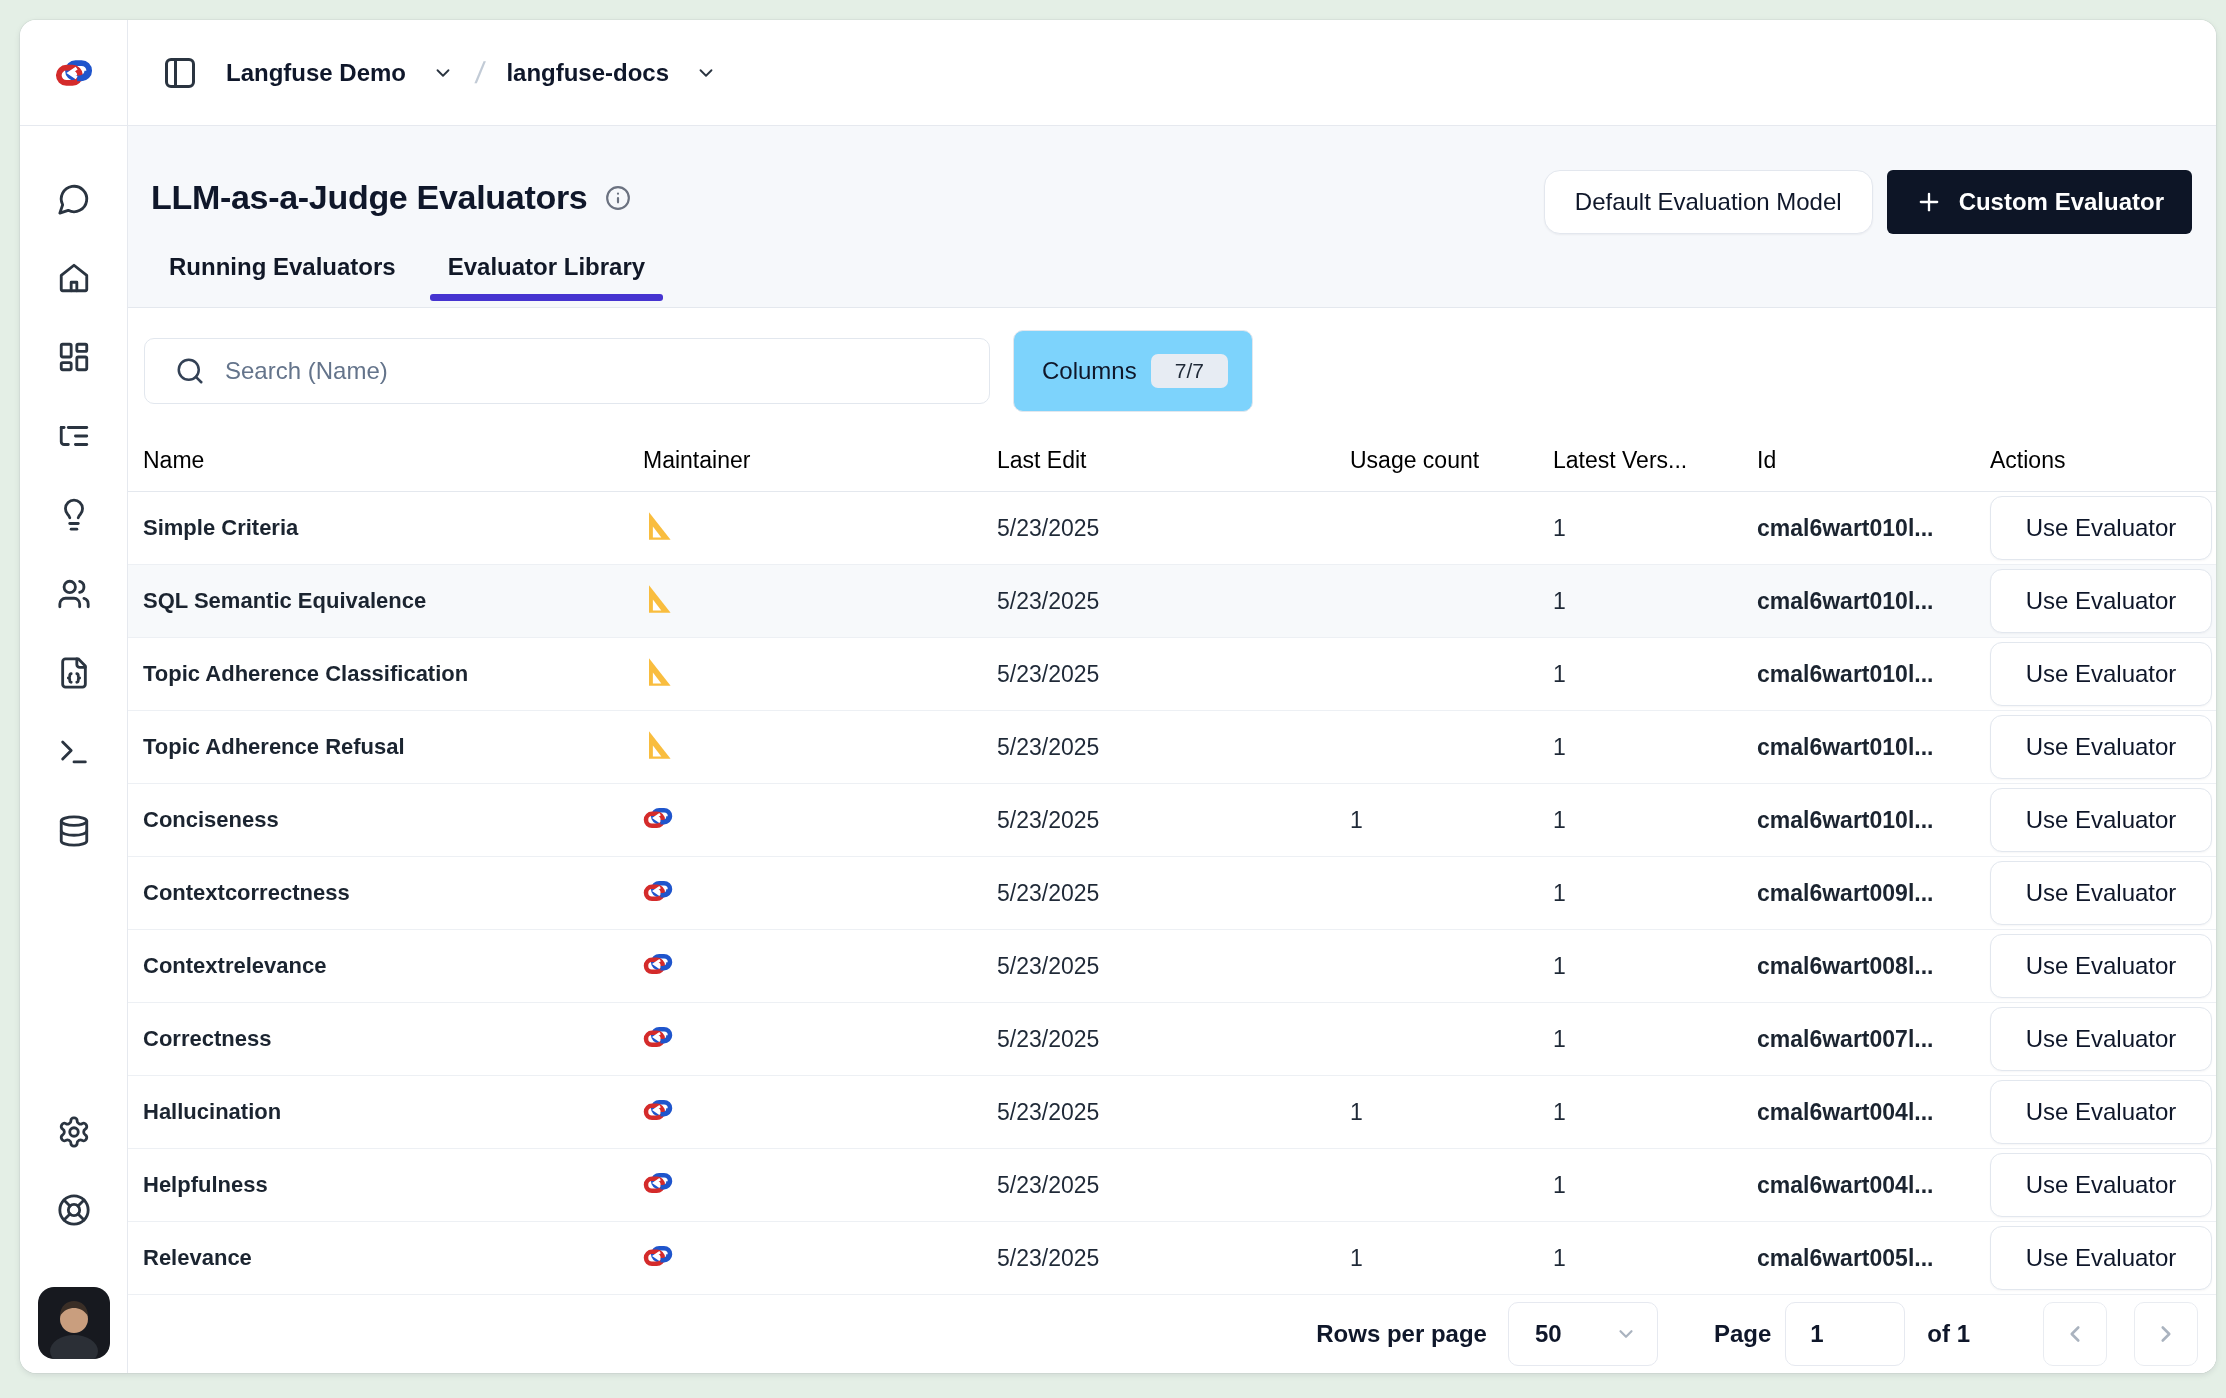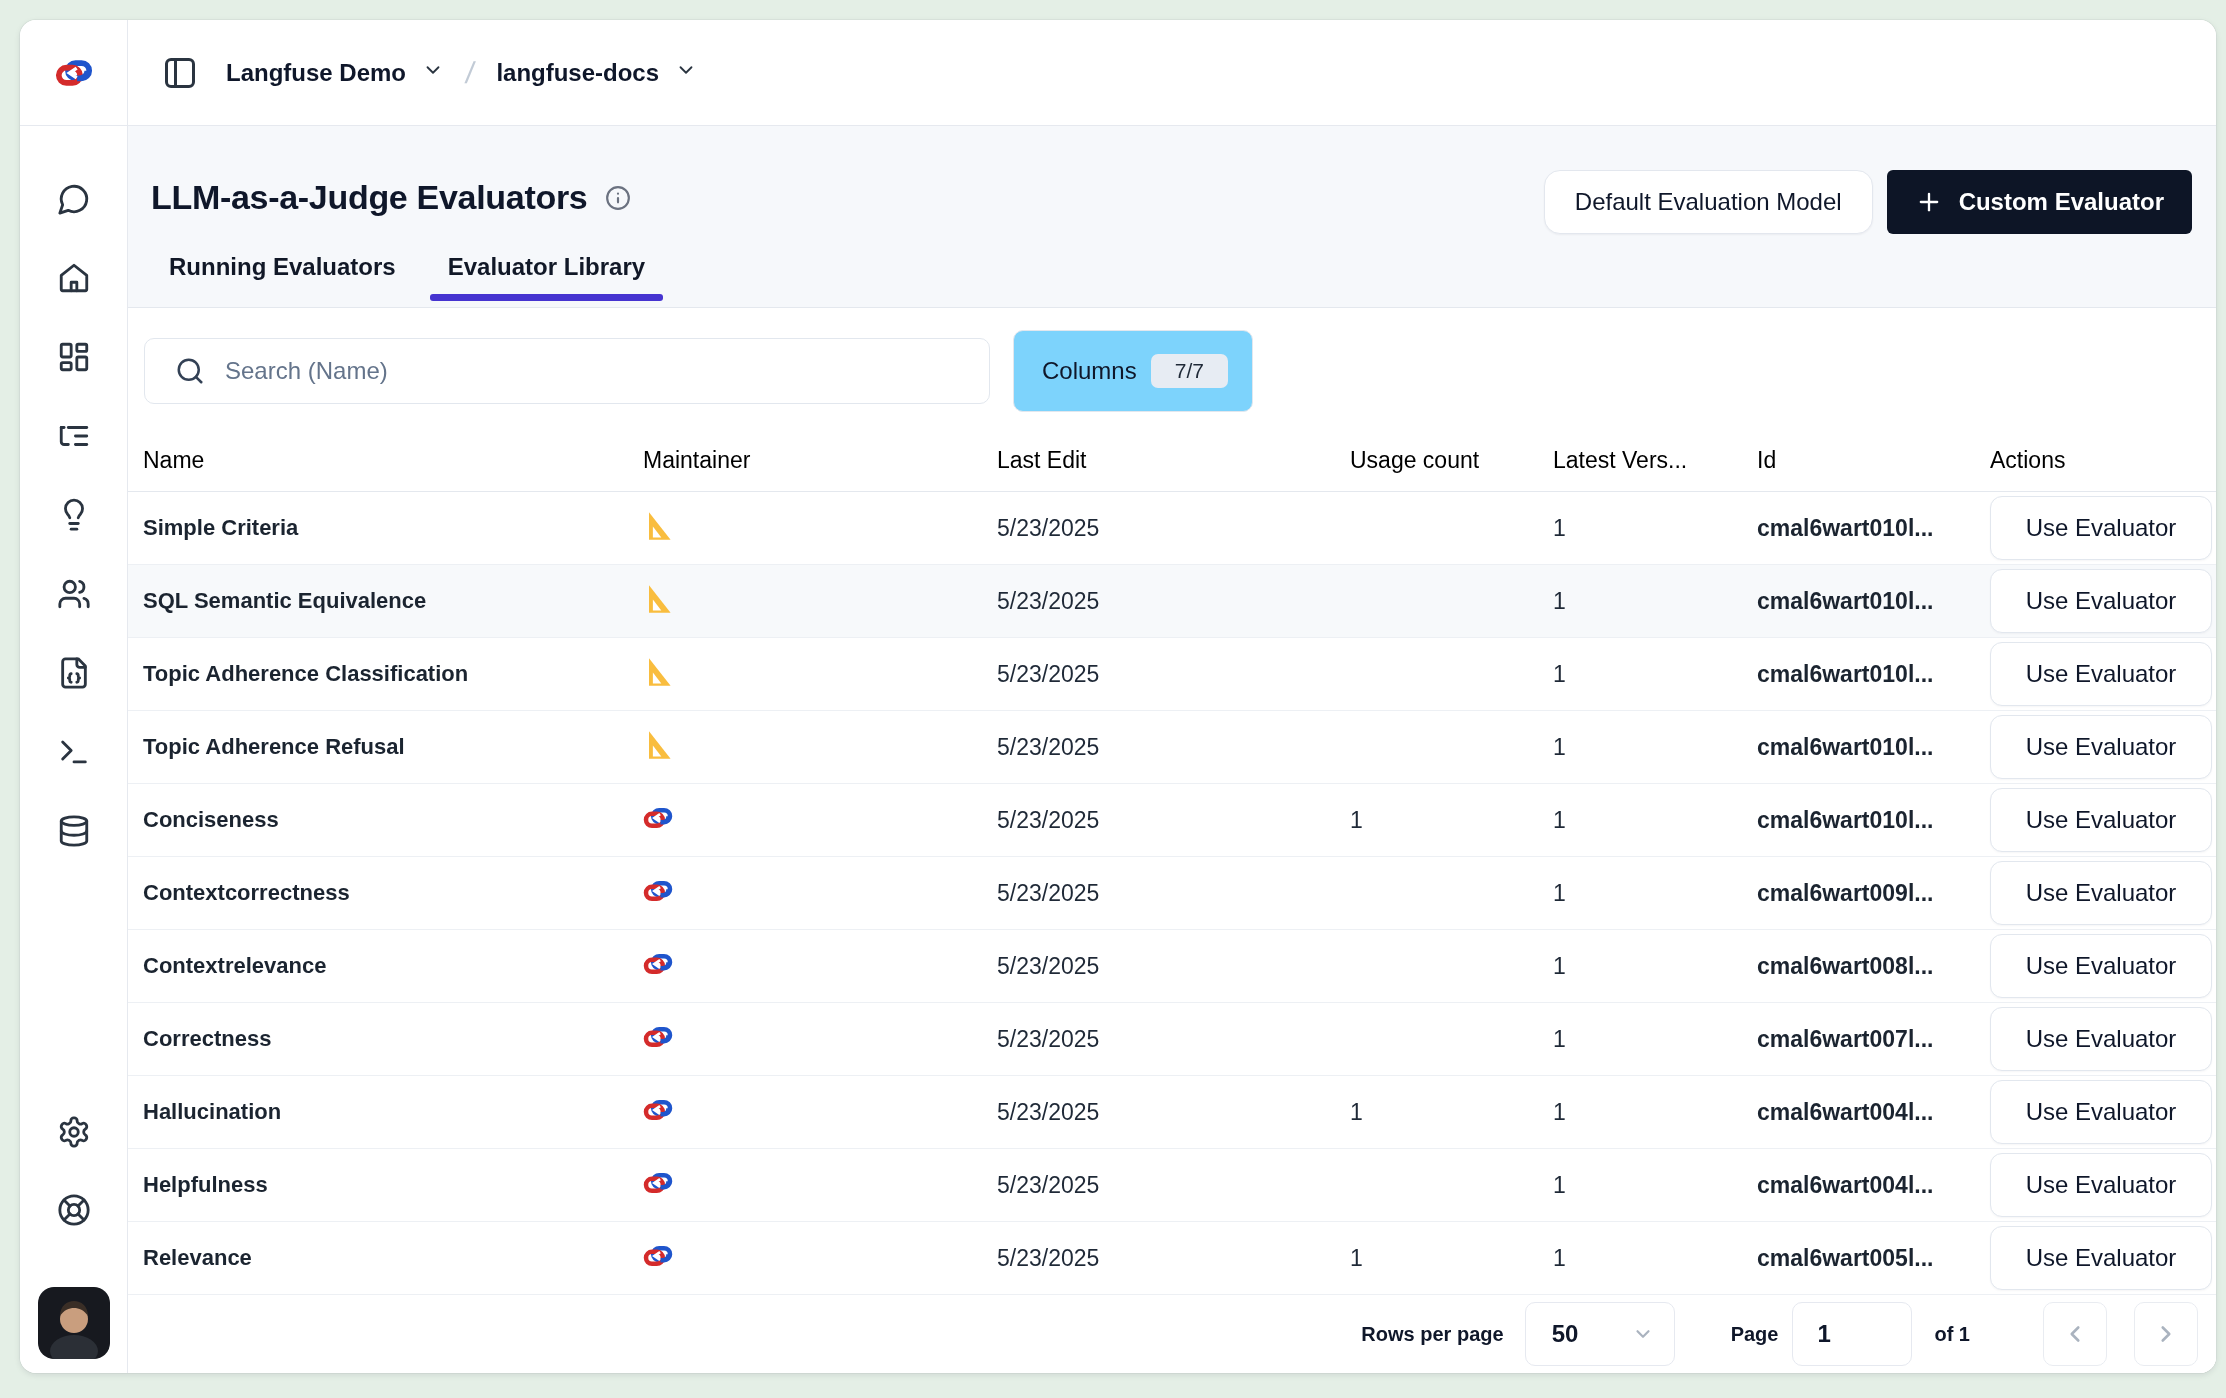--- a/index.html
+++ b/index.html
@@ -13,21 +13,21 @@
   }
   .card {
     position:absolute; left:20px; top:20px; width:2196px; height:1353px;
     background:#ffffff; border-radius:16px; overflow:hidden;
     box-shadow:0 2px 6px rgba(15,23,42,.10), 0 0 0 1px rgba(15,23,42,.04);
   }
   
   .topnav { position:absolute; left:0; top:0; width:100%; height:106px; background:#fff; border-bottom:1px solid #e6e9ef; }
   .logo-cell { position:absolute; left:0; top:0; width:108px; height:105px; border-right:1px solid #e6e9ef; display:flex; align-items:center; justify-content:center; }
   .breadcrumb { position:absolute; left:108px; top:0; right:0; height:105px; display:flex; align-items:center; padding-left:34px; }
-  .crumb { display:flex; align-items:flex-start; gap:16px; background:none; border:none; font-family:inherit; font-size:24px; font-weight:700; color:#0f172a; cursor:pointer; }
+  .crumb { display:flex; align-items:center; gap:26px; background:none; border:none; font-family:inherit; font-size:24px; font-weight:700; color:#0f172a; cursor:pointer; }
   .slash { color:#c2cbd6; font-size:30px; font-weight:400; margin:0 22px; transform:skewX(-8deg); }
   .panel-toggle { background:none; border:none; cursor:pointer; margin-right:28px; display:flex; }
   
   .sidebar { position:absolute; left:0; top:106px; bottom:0; width:108px; background:#fff; border-right:1px solid #e6e9ef; display:flex; flex-direction:column; align-items:center; padding-top:56px; }
   .side-group { display:flex; flex-direction:column; align-items:center; gap:45px; }
   .spacer { flex:1; }
   .side-bottom { display:flex; flex-direction:column; align-items:center; gap:44px; padding-bottom:14px; }
   .sicon { width:34px; height:34px; display:flex; cursor:pointer; }
   .sicon svg { width:34px; height:34px; }
   .avatar { width:72px; height:72px; border-radius:16px; overflow:hidden; cursor:pointer; margin-top:16px; }
@@ -65,21 +65,21 @@
   .trow { height:73px; border-bottom:1px solid #edf0f4; background:#fff; }
   .trow:nth-child(2) { background:#f7f9fb; }
   .cell-name { font-size:22px; font-weight:700; color:#1b2430; }
   .cell-date, .cell-num { font-size:23px; color:#1f2937; }
   .cell-id { font-size:23px; font-weight:600; color:#1b2430; white-space:nowrap; }
   .micon { width:30px; height:30px; display:inline-flex; }
   .micon svg { width:30px; height:30px; }
   .use-btn { width:222px; height:64px; border:1.5px solid #e2e7ee; border-radius:12px; background:#fff; font-family:inherit; font-size:24px; font-weight:500; color:#0f172a; cursor:pointer; box-shadow:0 1px 2px rgba(15,23,42,.04); }
   
   .pagefoot { position:absolute; left:0; right:0; bottom:0; height:78px; background:#fff; display:flex; align-items:center; justify-content:flex-end; padding-right:18px; }
-  .foot-label { font-size:20px; font-weight:600; color:#0f172a; }
+  .foot-label { font-size:24px; font-weight:600; color:#0f172a; }
   .rpp-select { margin-left:21px; width:150px; height:64px; border:1.5px solid #e6e9f0; border-radius:10px; background:#fff; display:flex; align-items:center; justify-content:space-between; padding:0 20px 0 26px; font-size:24px; font-weight:600; color:#0f172a; cursor:pointer; }
   .page-label { margin-left:56px; }
   .page-input { margin-left:14px; width:120px; height:64px; border:1.5px solid #e6e9f0; border-radius:10px; font-family:inherit; font-size:24px; font-weight:600; color:#0f172a; padding-left:24px; outline:none; }
   .of-label { margin-left:22px; }
   .pager-btn { width:64px; height:64px; border:1.5px solid #e9ecf1; border-radius:10px; background:#fff; display:flex; align-items:center; justify-content:center; cursor:default; }
   .pager-btn.prev { margin-left:73px; }
   .pager-btn.next { margin-left:27px; }
   
   .ln { fill:none; stroke:#2a3440; stroke-width:2; stroke-linecap:round; stroke-linejoin:round; }
   .ln-gray { fill:none; stroke:#6b7280; stroke-width:2; stroke-linecap:round; stroke-linejoin:round; }

